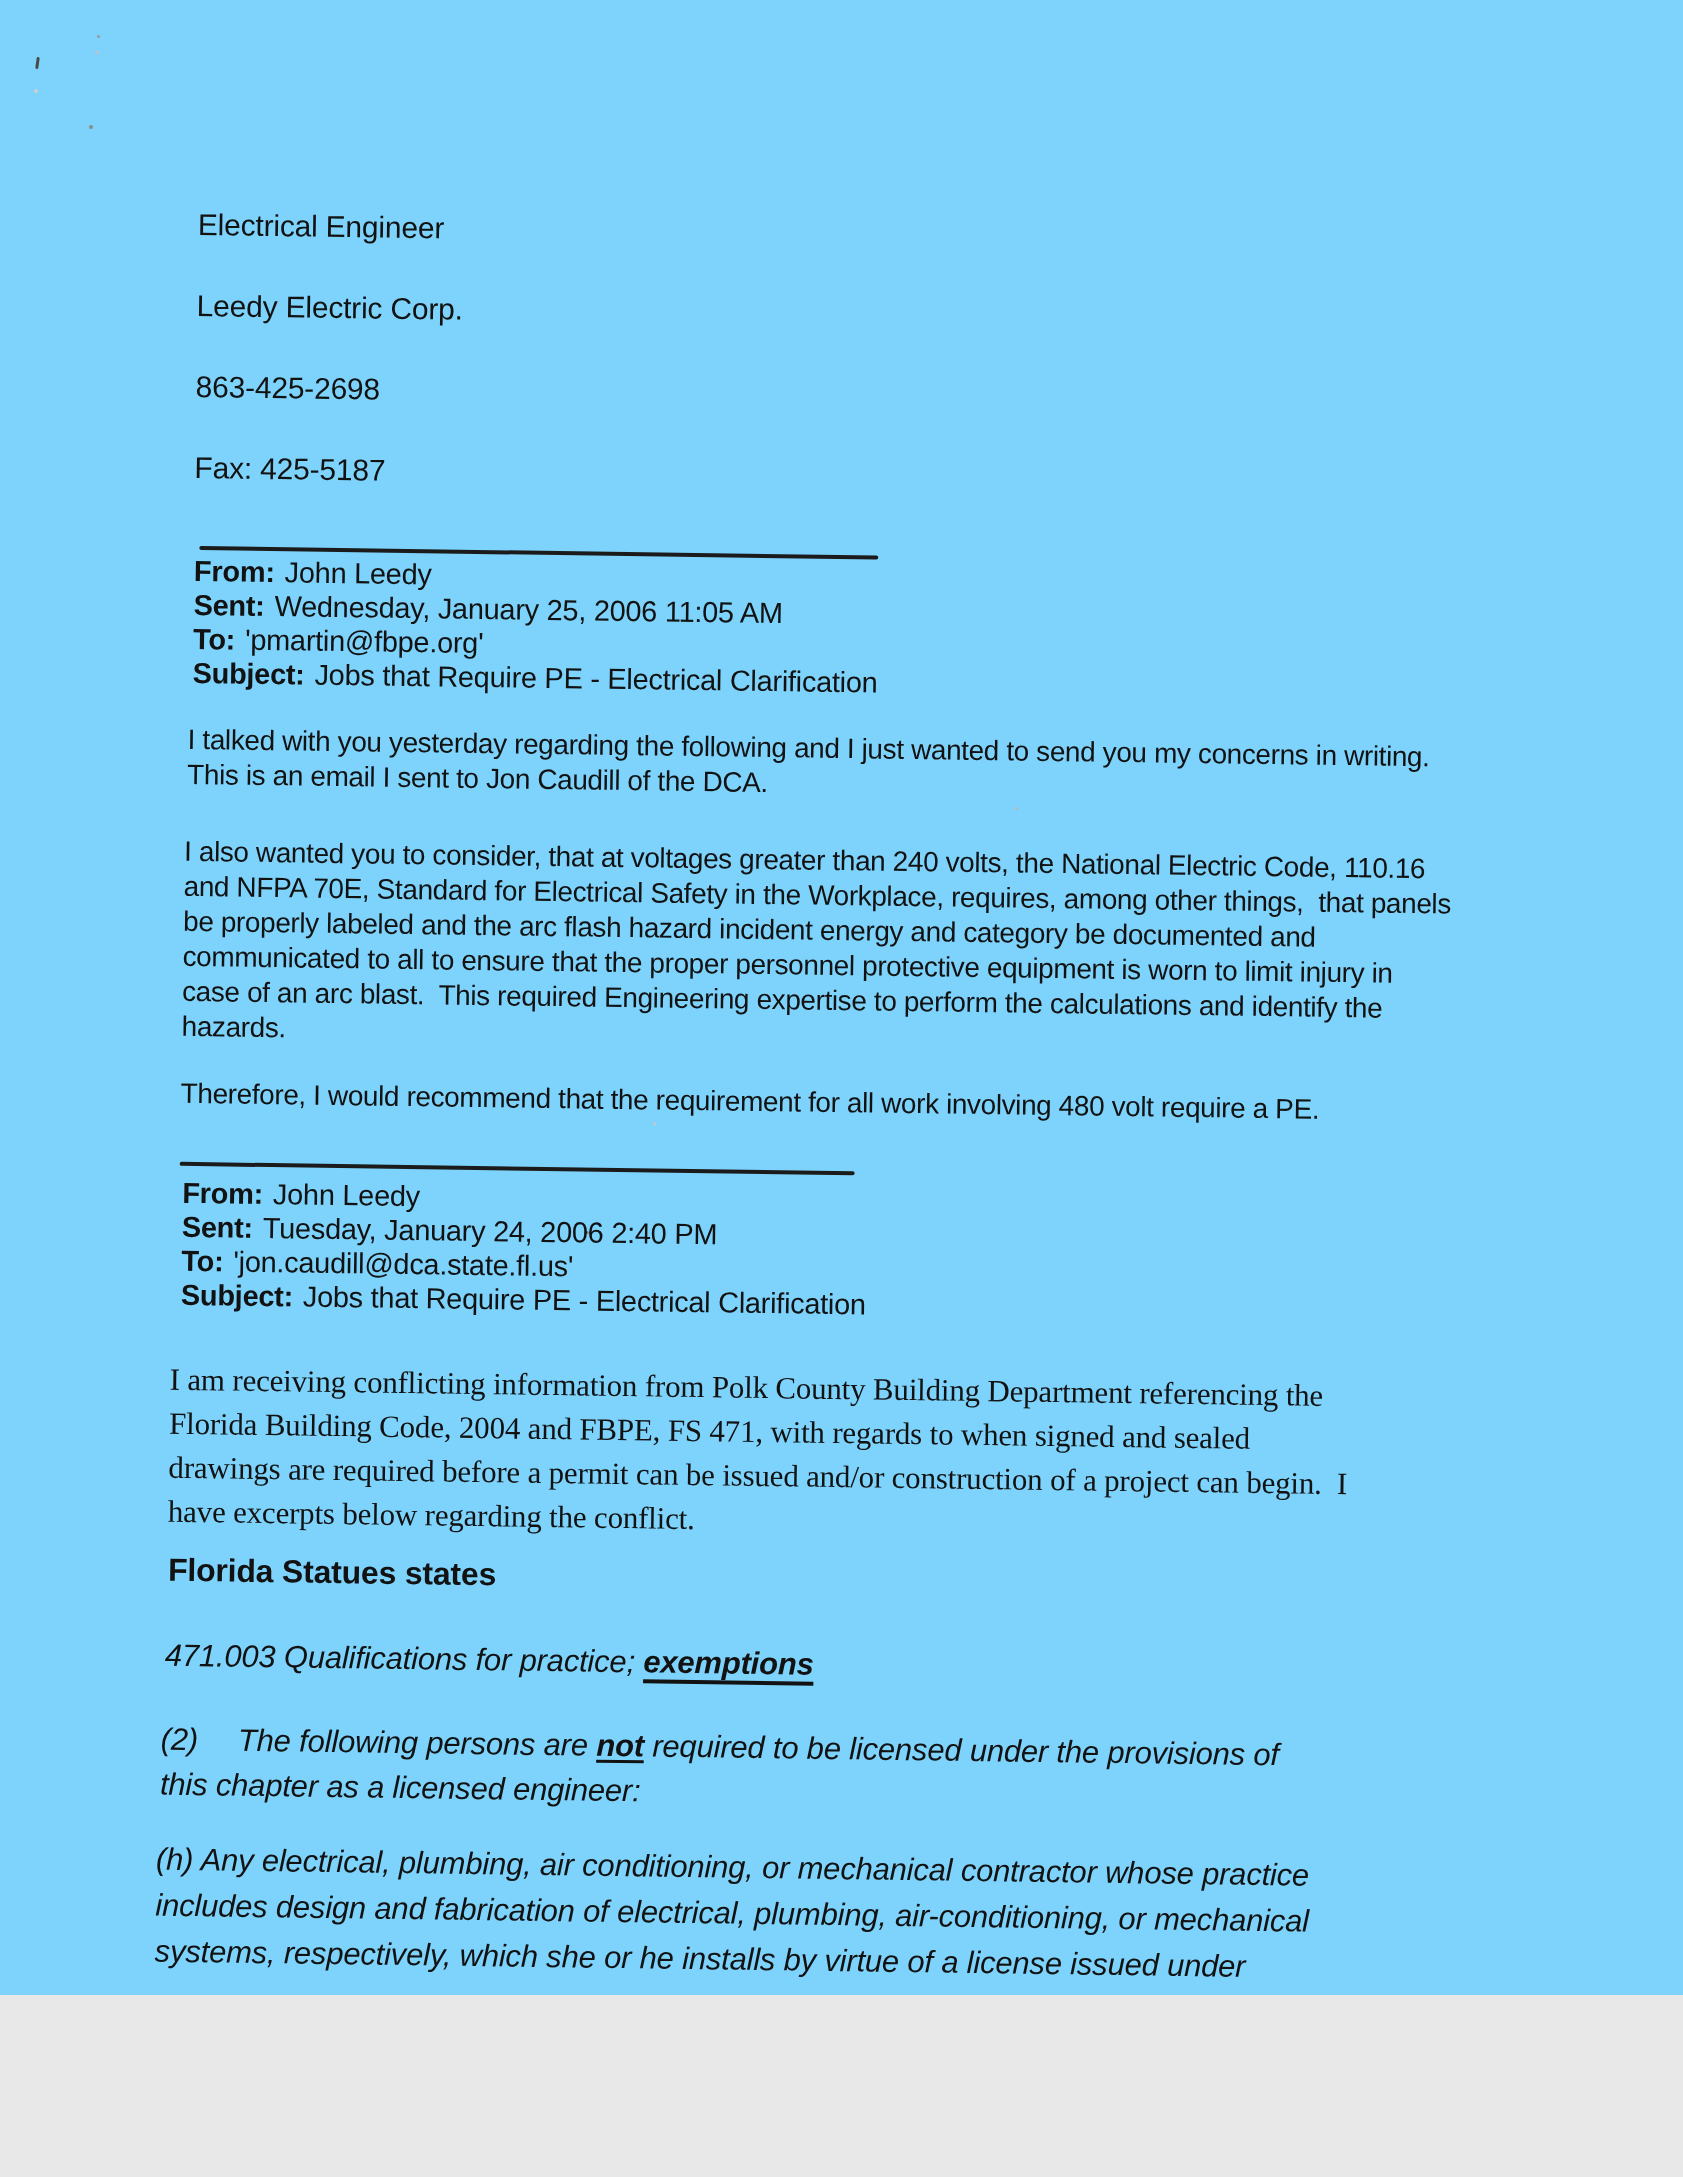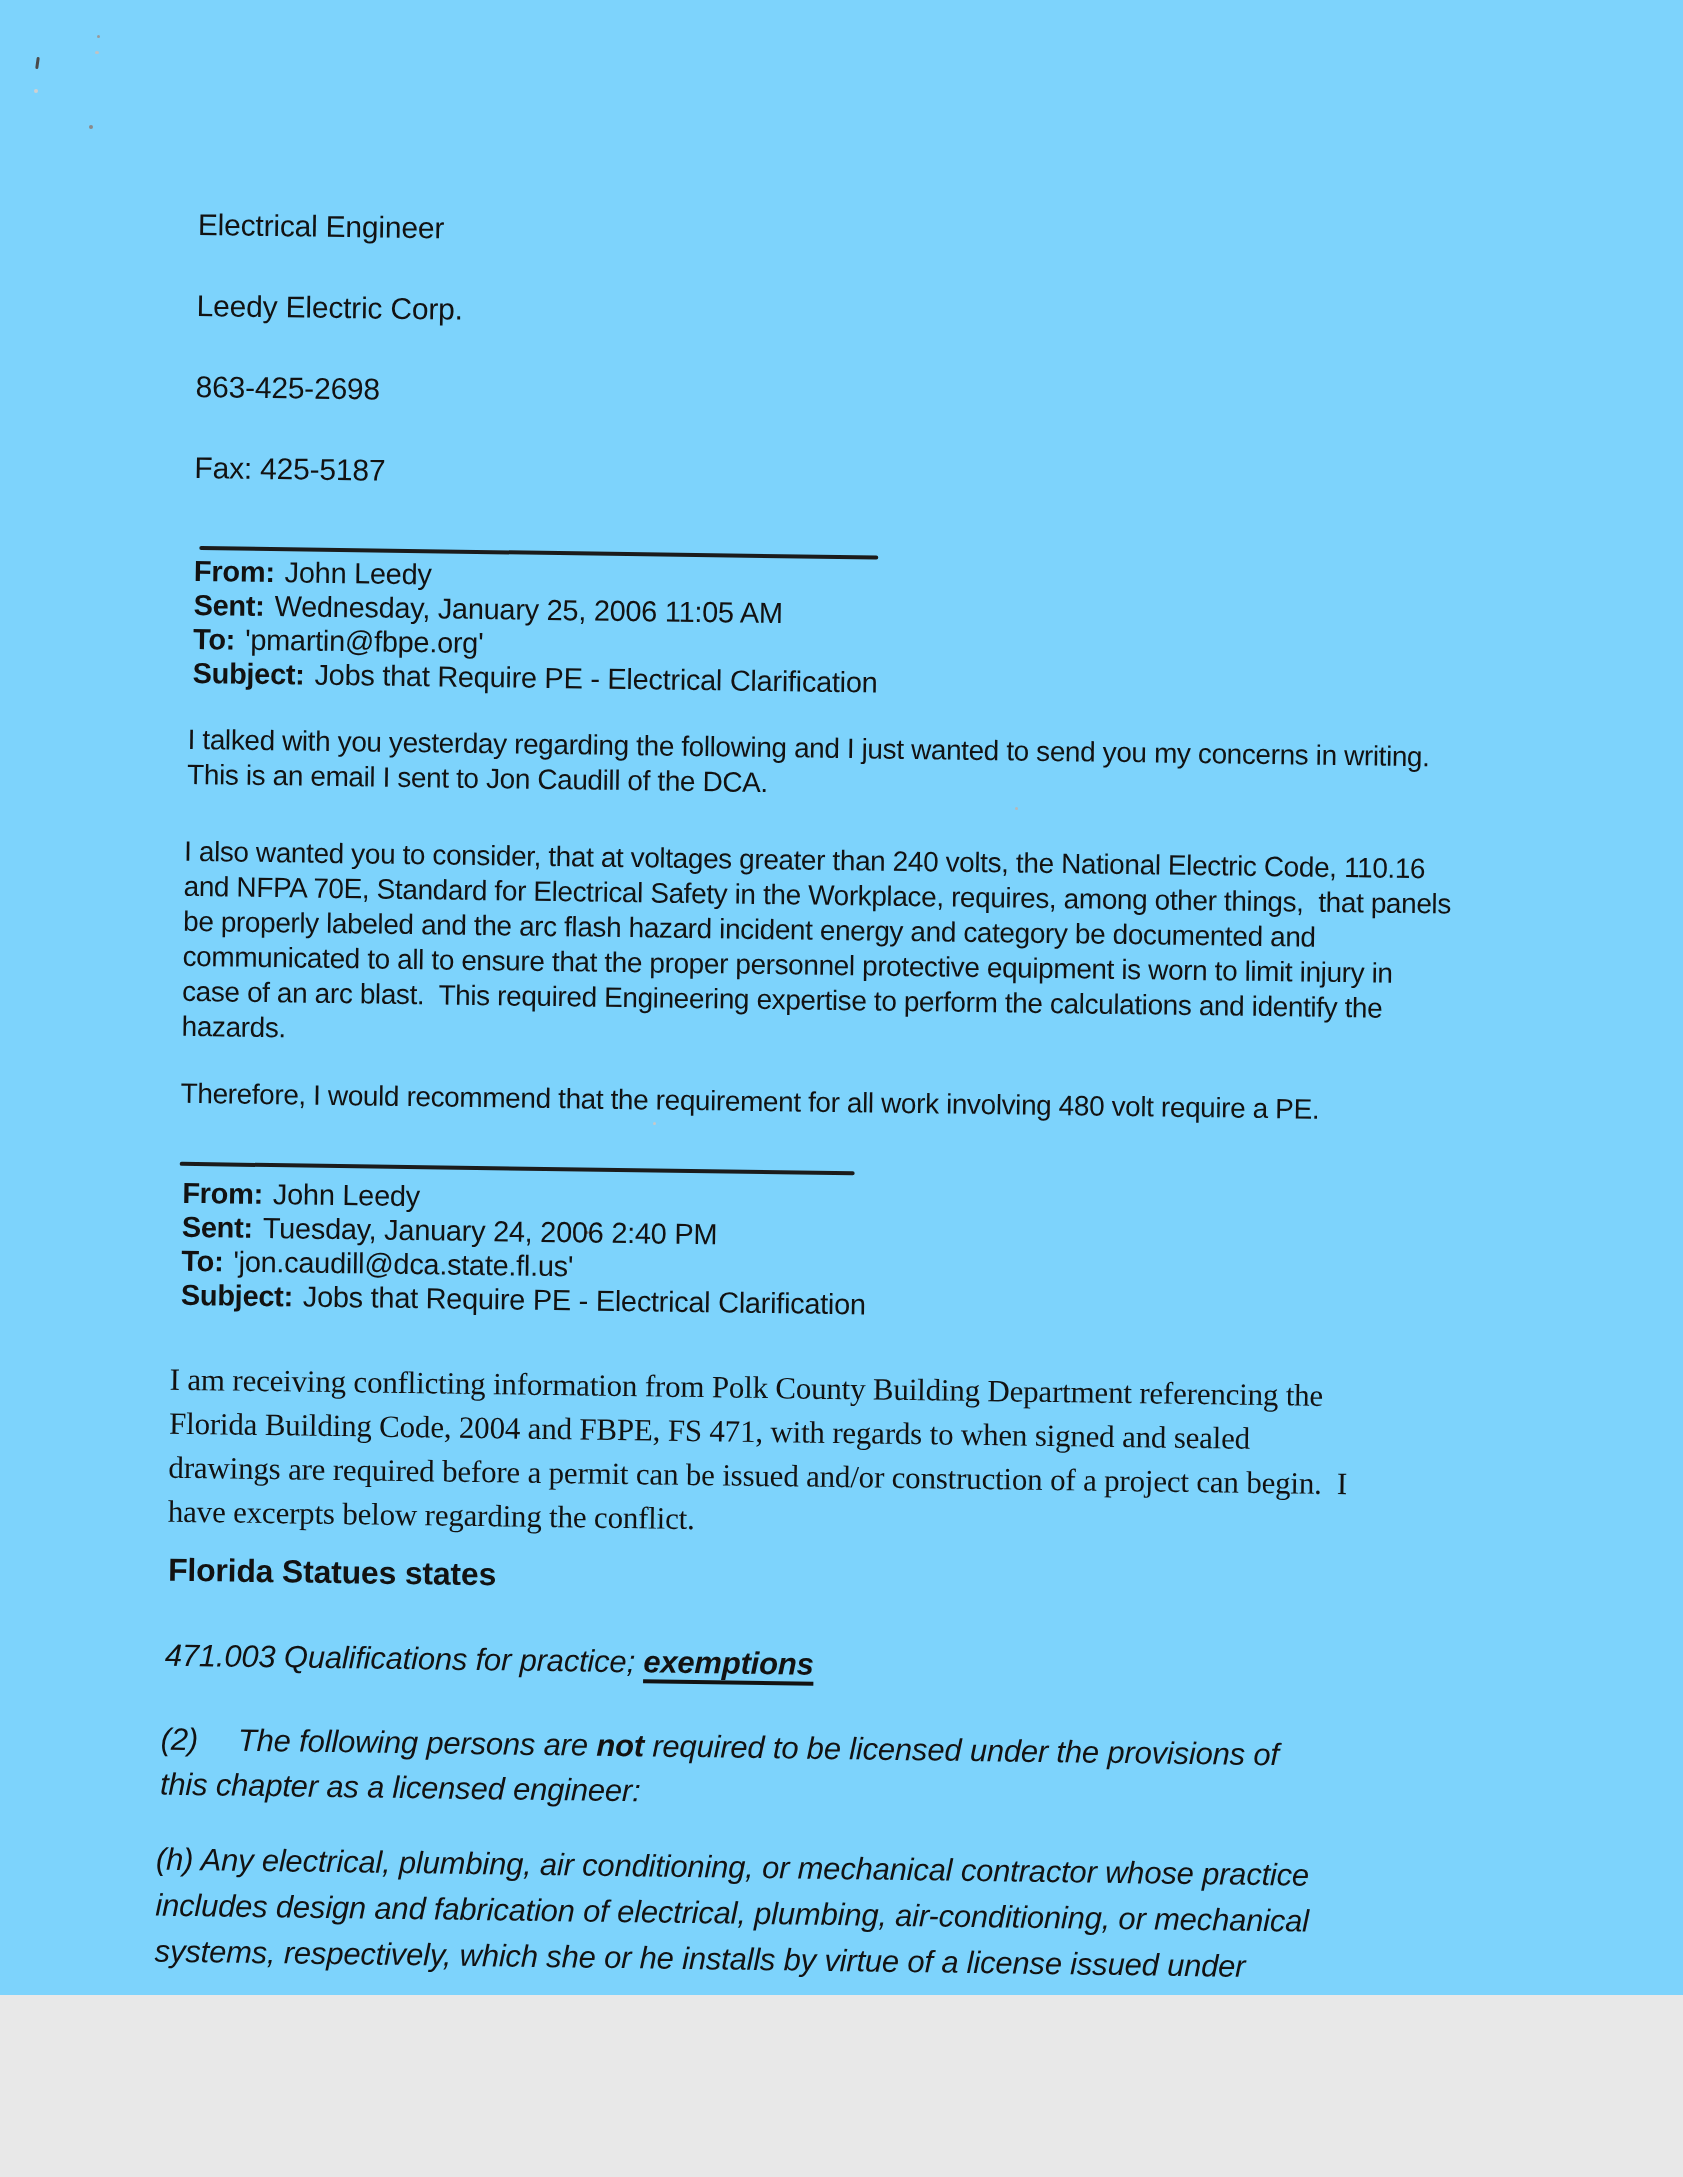--- a/index.html
+++ b/index.html
@@ -59,20 +59,21 @@
   .item-num { margin-right: 40px; }
   .emph-heavy {
     font-weight: 700;
     text-decoration: underline;
     text-decoration-thickness: 4px;
     text-underline-offset: 7px;
     padding-right: 2px;
   }
   .emph {
     font-weight: 700;
+    text-decoration: underline;
     text-decoration-thickness: 3px;
     text-underline-offset: 4px;
   }
 
   
   .rule { position: absolute; height: 4px; background: #1b1b1b; border-radius: 2px; }
   .rule-1 { left: 204px; top: 546px; width: 679px; }
   .rule-2 { left: 193px; top: 1162px; width: 675px; }
 
   

